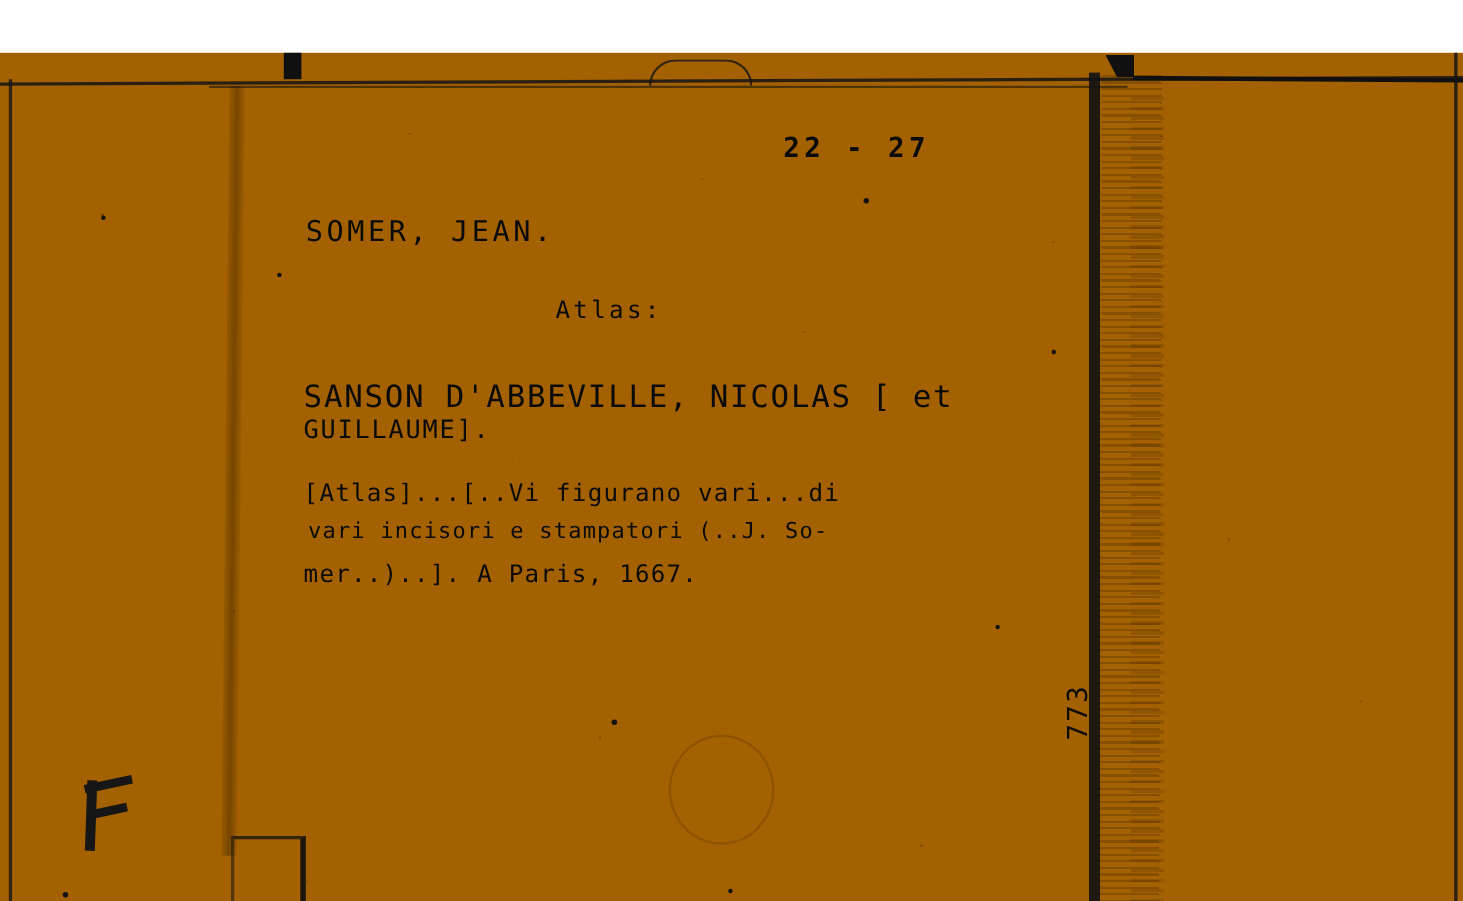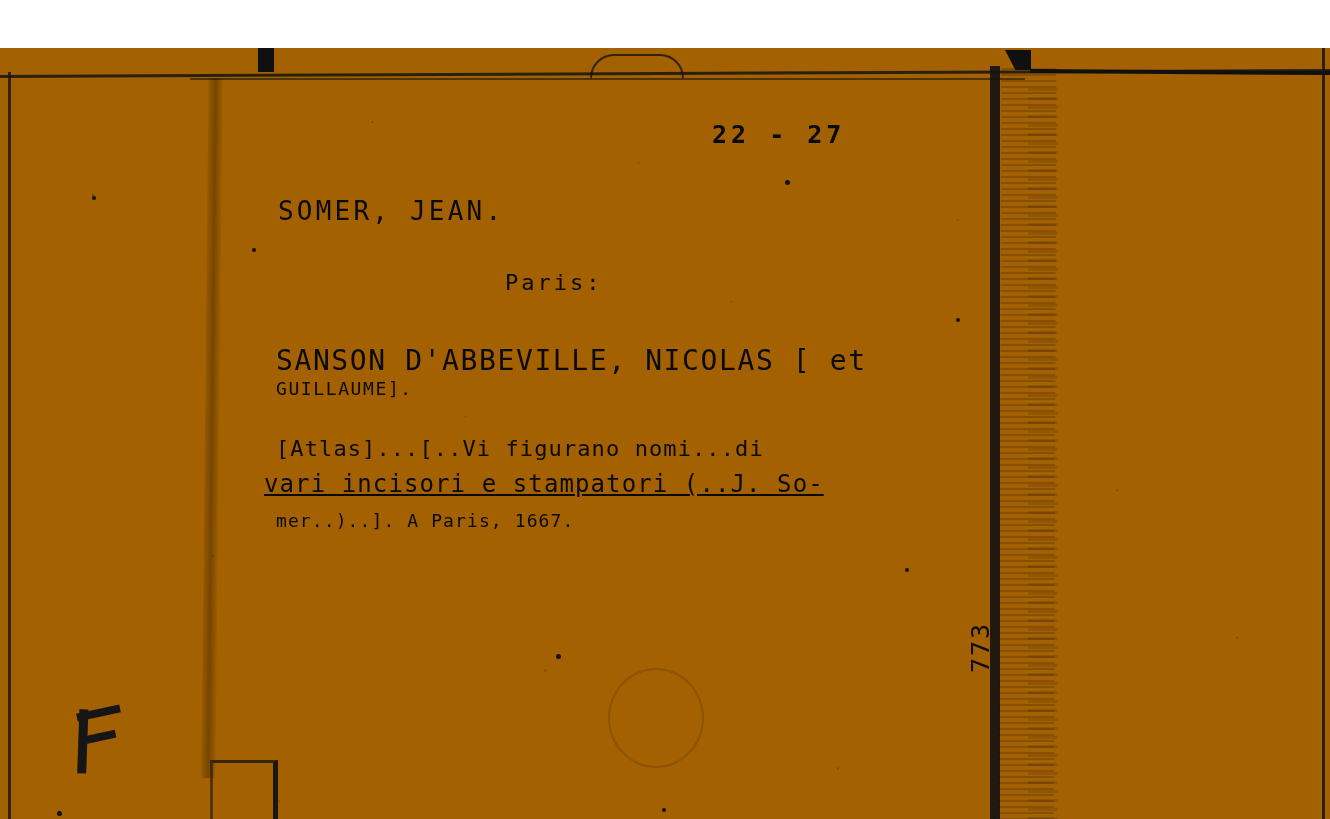--- a/index.html
+++ b/index.html
@@ -242,37 +242,36 @@
     font-size: 22px;
     letter-spacing: 3px;
   }
   #target-line-1 {
     left: 276px; top: 296px;
     font-size: 28px;
     letter-spacing: 1.6px;
   }
   #target-line-2 {
     left: 276px; top: 330px;
-    font-size: 18px;
+    font-size: 23px;
     letter-spacing: 1.6px;
   }
   #note-line-1 {
     left: 276px; top: 388px;
     font-size: 22px;
     letter-spacing: 1.1px;
   }
   #note-line-2 {
-    left: 264px; top: 422px;
-    font-size: 24px;
+    left: 280px; top: 422px;
+    font-size: 20px;
     letter-spacing: 1.1px;
-    text-decoration: underline;
   }
   #note-line-3 {
     left: 276px; top: 462px;
-    font-size: 18px;
+    font-size: 22px;
     letter-spacing: 1.1px;
   }
 
   
   #shelf-number {
     position: absolute;
     left: 930px; top: 585px;
     width: 100px;
     font-family: "DejaVu Sans Mono", monospace;
     font-size: 25px;
@@ -328,27 +327,27 @@
   <div class="speck" style="left:556px; top:606px; width:5px; height:5px;"></div>
   <div class="speck" style="left:57px; top:763px; width:5px; height:5px;"></div>
   <div class="speck" style="left:905px; top:520px; width:4px; height:4px;"></div>
   <div class="speck" style="left:662px; top:760px; width:4px; height:4px;"></div>
   <div class="speck" style="left:956px; top:270px; width:4px; height:4px;"></div>
 
   <div class="t" id="ref-number">22 - 27</div>
 
   <div class="t" id="author-heading">SOMER, JEAN.</div>
 
-  <div class="t" id="see-also-label">Paris:</div>
+  <div class="t" id="see-also-label">Atlas:</div>
 
   <div class="t" id="target-line-1">SANSON D'ABBEVILLE, NICOLAS [ et</div>
 
   <div class="t" id="target-line-2">GUILLAUME].</div>
 
-  <div class="t" id="note-line-1">[Atlas]...[..Vi figurano nomi...di</div>
+  <div class="t" id="note-line-1">[Atlas]...[..Vi figurano vari...di</div>
 
   <div class="t" id="note-line-2">vari incisori e stampatori (..J. So-</div>
 
   <div class="t" id="note-line-3">mer..)..]. A Paris, 1667.</div>
 
   <div id="shelf-number">773</div>
 
 </div>
 
 </body></html>

